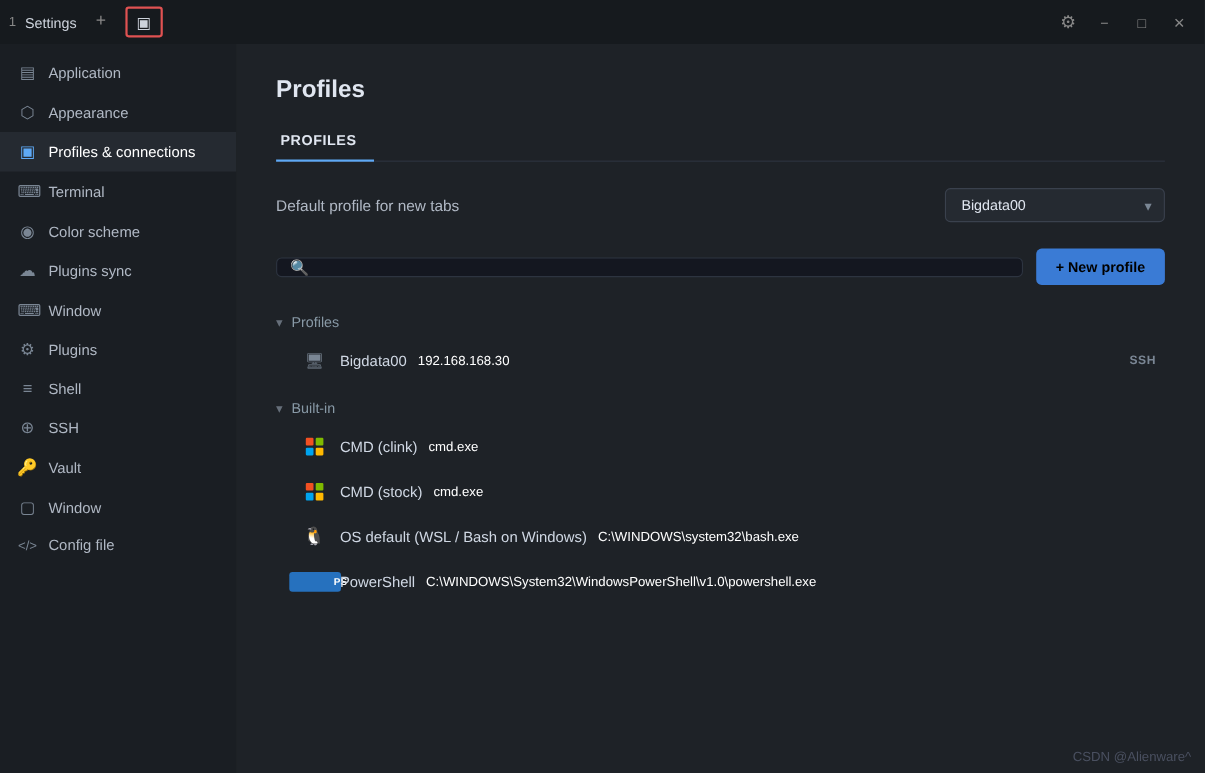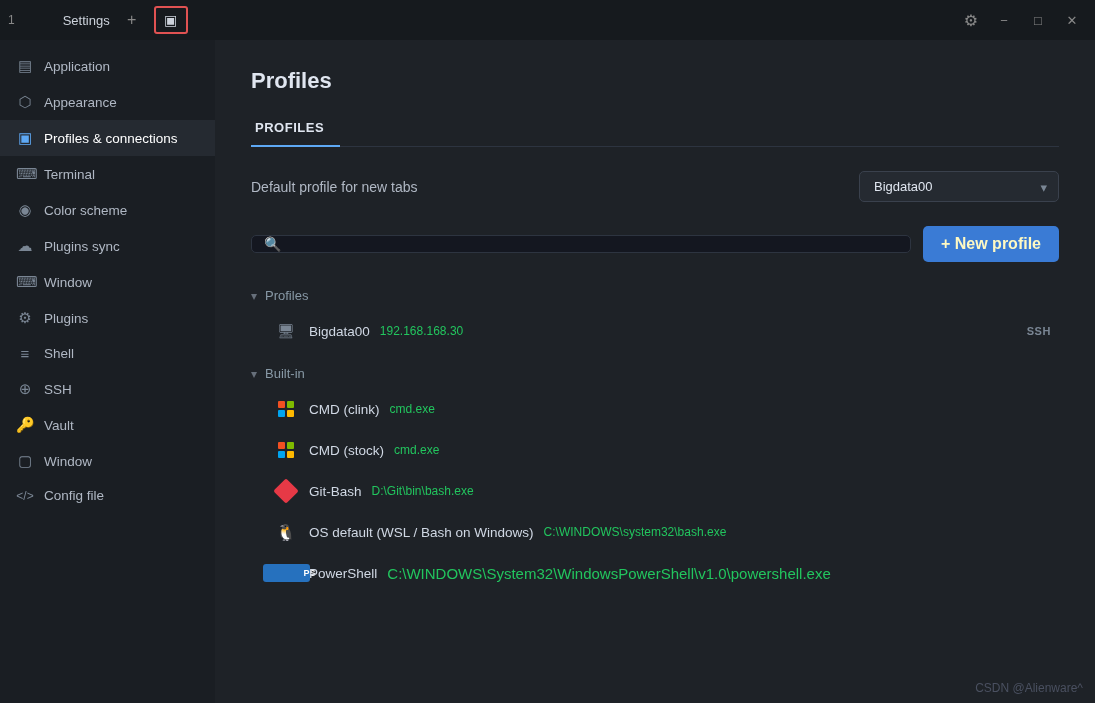--- a/index.html
+++ b/index.html
@@ -30,21 +30,20 @@
       flex: 1;
     }
     .tab-number {
       color: #888;
       font-size: 12px;
     }
     .tab-title {
       color: #cdd3dc;
       font-size: 13px;
       font-weight: 500;
-      margin-left: 40px;
     }
     .titlebar-icon-btn {
       width: 28px;
       height: 28px;
       border: none;
       background: transparent;
       color: #888;
       cursor: pointer;
       display: flex;
       align-items: center;
@@ -221,25 +220,25 @@
       background: transparent;
       border: none;
       outline: none;
       color: #9aa3af;
       font-size: 13px;
       width: 100%;
       padding: 9px 0;
     }
     .new-profile-btn {
       background: #3a7bd5;
-      color: #fef9c3;
+      color: #000000;
       border: none;
       border-radius: 5px;
       padding: 9px 18px;
-      font-size: 16px;
+      font-size: 13px;
       font-weight: 600;
       cursor: pointer;
       display: flex;
       align-items: center;
       gap: 6px;
       white-space: nowrap;
     }
 
     
     .profile-list {
@@ -280,21 +279,21 @@
       flex-shrink: 0;
       font-size: 14px;
     }
     .profile-name {
       font-size: 13.5px;
       color: #d0d8e4;
       font-weight: 500;
     }
     .profile-path {
       font-size: 12px;
-      color: #22c55e;
+      color: #ffffff;
       margin-left: 10px;
       text-align: center;
     }
     .profile-badge {
       margin-left: auto;
       font-size: 11px;
       font-weight: 700;
       color: #7a8694;
       letter-spacing: 0.05em;
     }
@@ -512,39 +511,32 @@
             <div class="win-logo-q"></div>
             <div class="win-logo-q"></div>
             <div class="win-logo-q"></div>
             <div class="win-logo-q"></div>
           </div>
         </div>
         <span class="profile-name">CMD (stock)</span>
         <span class="profile-path">cmd.exe</span>
       </div>
 
-      <div class="profile-item">
-        <div class="profile-icon">
-          <div class="gitbash-icon"></div>
-        </div>
-        <span class="profile-name">Git-Bash</span>
-        <span class="profile-path">D:\Git\bin\bash.exe</span>
-      </div>
 
       <div class="profile-item">
         <div class="profile-icon wsl-icon">🐧</div>
         <span class="profile-name">OS default (WSL / Bash on Windows)</span>
         <span class="profile-path">C:\WINDOWS\system32\bash.exe</span>
       </div>
 
       <div class="profile-item">
         <div class="profile-icon">
           <div class="ps-icon">PS</div>
         </div>
         <span class="profile-name">PowerShell</span>
-        <span class="profile-path" style="font-size:15px;">C:\WINDOWS\System32\WindowsPowerShell\v1.0\powershell.exe</span>
+        <span class="profile-path" style="font-size:12px;">C:\WINDOWS\System32\WindowsPowerShell\v1.0\powershell.exe</span>
       </div>
 
     </div>
   </div>
 </div>
 
 <div class="watermark">CSDN @Alienware^</div>
 
 </body></html>

